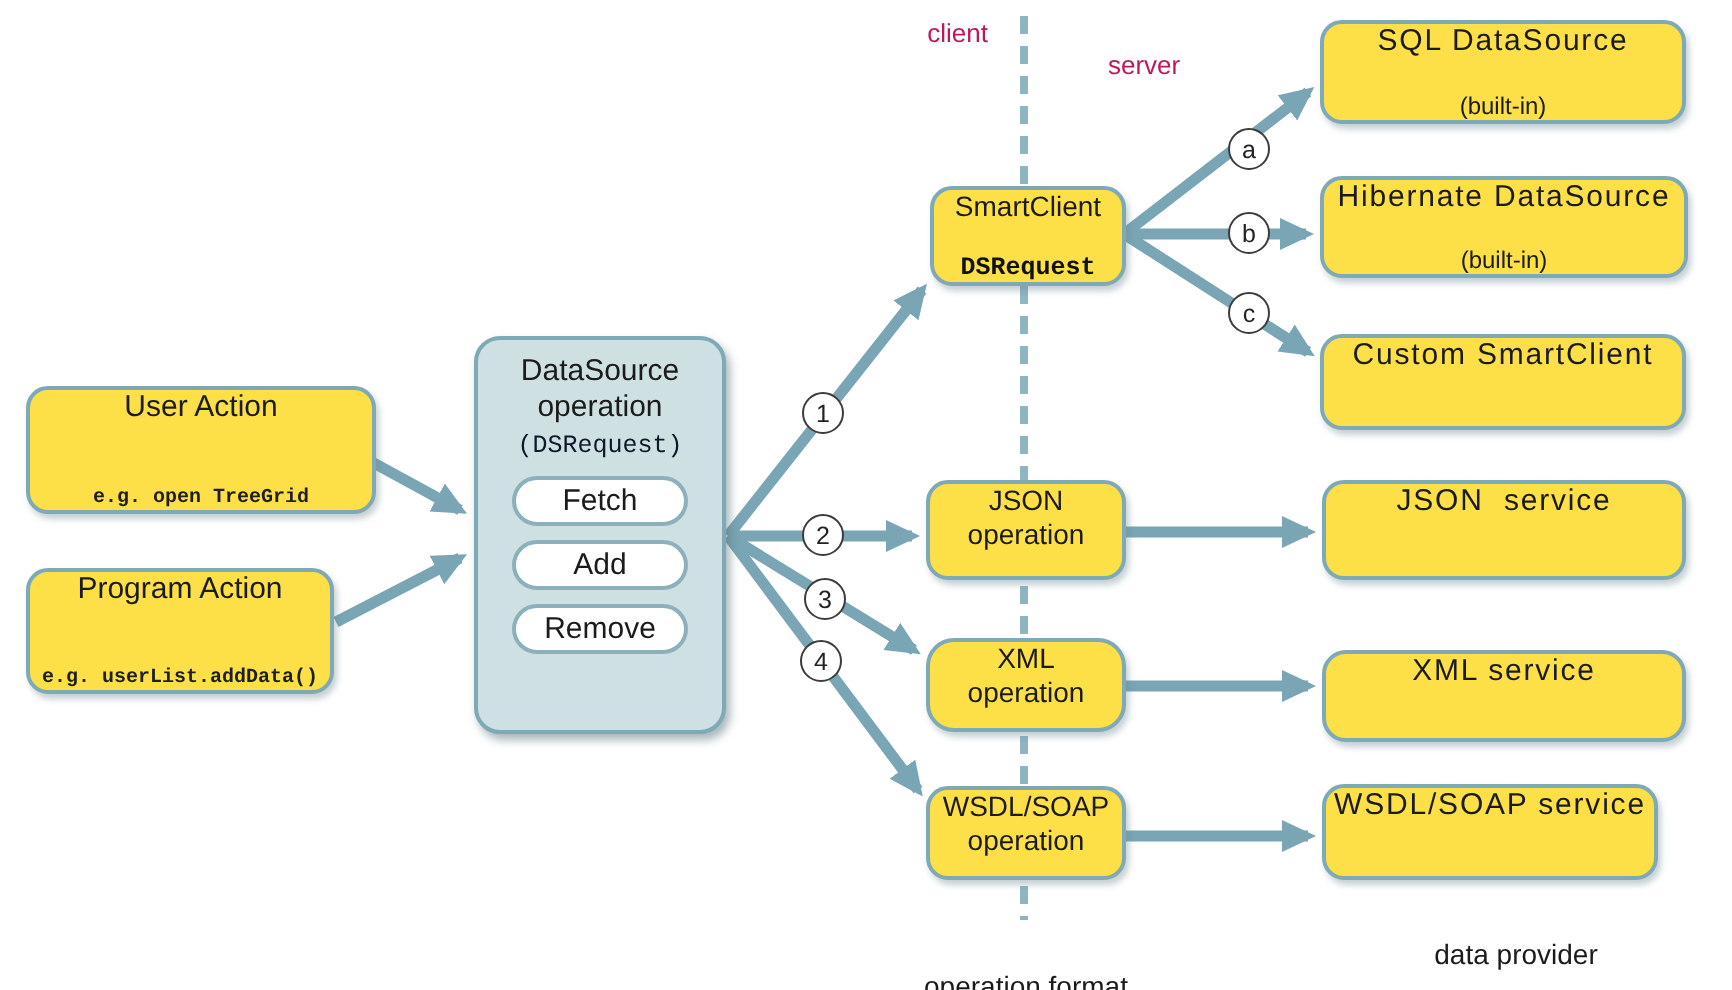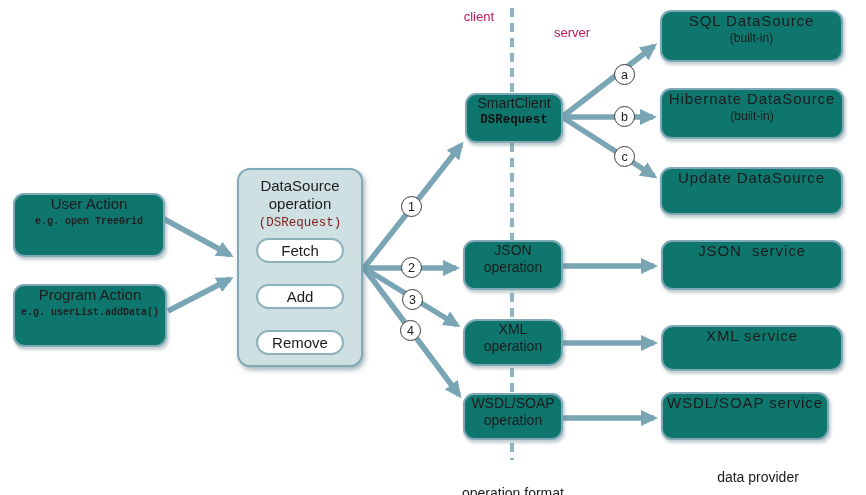--- a/index.html
+++ b/index.html
@@ -1,36 +1,36 @@
 <!DOCTYPE html>
 <html><head>
 <meta charset="utf-8">
 <style>
   html,body{margin:0;padding:0;background:#fff;}
   .canvas{position:relative;width:866px;height:495px;background:#fff;
           font-family:"Liberation Sans",sans-serif;overflow:hidden;}
   .arrow-layer{position:absolute;left:0;top:0;z-index:0;}
-  .box{position:absolute;z-index:1;background:#0f766e;border:2px solid #7fa9b7;
+  .box{position:absolute;z-index:1;background:#fde047;border:2px solid #7fa9b7;
        border-radius:11px;box-sizing:border-box;display:flex;flex-direction:column;
-       align-items:center;justify-content:flex-start;
+       align-items:center;justify-content:space-between;
        box-shadow:1.5px 2.5px 3px rgba(110,135,145,0.40);}
   .box-title{font-size:15px;color:#1b1b1b;line-height:1.22;text-align:center;
              white-space:pre-wrap;}
   .spaced{letter-spacing:0.06em;}
   .two-line{font-size:14px;}
   .box-sub{font-size:12px;color:#1b1b1b;margin-top:1px;}
   .box-code{font-family:"Liberation Mono",monospace;font-weight:bold;font-size:10px;
             color:#1f1f1f;margin-top:3px;white-space:pre;}
   .ds-op{background:#cfe0e2;border-radius:13px;justify-content:flex-start;
          padding-top:7px;box-shadow:2px 3px 5px rgba(95,120,130,0.55);}
   .code-gray{font-family:"Liberation Mono",monospace;font-weight:normal;font-size:12.5px;
-             color:#7f1d1d;margin-top:2px;white-space:pre;}
+             color:#0f172a;margin-top:2px;white-space:pre;}
   .sc-code{font-family:"Liberation Mono",monospace;font-weight:bold;font-size:12.5px;
            color:#111;margin-top:1px;white-space:pre;}
-  .pill{width:88px;height:25px;margin-top:21px;background:#ffffff;border:2px solid #8cb0bc;
+  .pill{width:88px;height:25px;margin-top:7px;background:#ffffff;border:2px solid #8cb0bc;
         border-radius:14px;box-sizing:border-box;display:flex;align-items:center;
         justify-content:center;font-size:15px;color:#1b1b1b;}
   .pill.first{margin-top:8px;}
   .badge{position:absolute;z-index:2;width:21px;height:21px;border-radius:50%;
          background:#ffffff;border:1.5px solid #3c3c3c;box-sizing:border-box;
          display:flex;align-items:center;justify-content:center;
          font-size:12.5px;color:#222;}
   .zone-label{position:absolute;z-index:1;font-size:13px;color:#be185d;}
   .footer-label{position:absolute;z-index:1;font-size:14px;color:#1b1b1b;
                 text-align:center;}
@@ -59,21 +59,21 @@
       <line x1="562" y1="117" x2="654" y2="176" marker-end="url(#ah)"></line>
       <line x1="563" y1="266" x2="654" y2="266" marker-end="url(#ah)"></line>
       <line x1="561" y1="343" x2="654" y2="343" marker-end="url(#ah)"></line>
       <line x1="563" y1="418" x2="654" y2="418" marker-end="url(#ah)"></line>
     </g>
   </svg>
 
   <div class="zone-label" style="left:430px;top:9px;width:64px;text-align:right;">client</div>
   <div class="zone-label" style="left:530px;top:25px;width:70px;text-align:left;margin-left:24px;">server</div>
 
-  <div class="box" style="left:13px;top:193px;width:152px;height:64px;">
+  <div class="box" style="left:13px;top:193px;width:175px;height:64px;">
     <div class="box-title">User Action</div>
     <div class="box-code">e.g. open TreeGrid</div>
   </div>
 
   <div class="box" style="left:13px;top:284px;width:154px;height:63px;">
     <div class="box-title">Program Action</div>
     <div class="box-code">e.g. userList.addData()</div>
   </div>
 
   <div class="box ds-op" style="left:237px;top:168px;width:126px;height:199px;">
@@ -94,21 +94,21 @@
     <div class="box-title spaced">SQL DataSource</div>
     <div class="box-sub">(built-in)</div>
   </div>
 
   <div class="box" style="left:660px;top:88px;width:184px;height:51px;">
     <div class="box-title spaced">Hibernate DataSource</div>
     <div class="box-sub">(built-in)</div>
   </div>
 
   <div class="box" style="left:660px;top:167px;width:183px;height:48px;">
-    <div class="box-title spaced">Update DataSource</div>
+    <div class="box-title spaced">Custom SmartClient</div>
   </div>
 
   <div class="box" style="left:463px;top:240px;width:100px;height:50px;">
     <div class="box-title two-line">JSON
 operation</div>
   </div>
 
   <div class="box" style="left:463px;top:319px;width:100px;height:47px;border-radius:14px;">
     <div class="box-title two-line">XML
 operation</div>

